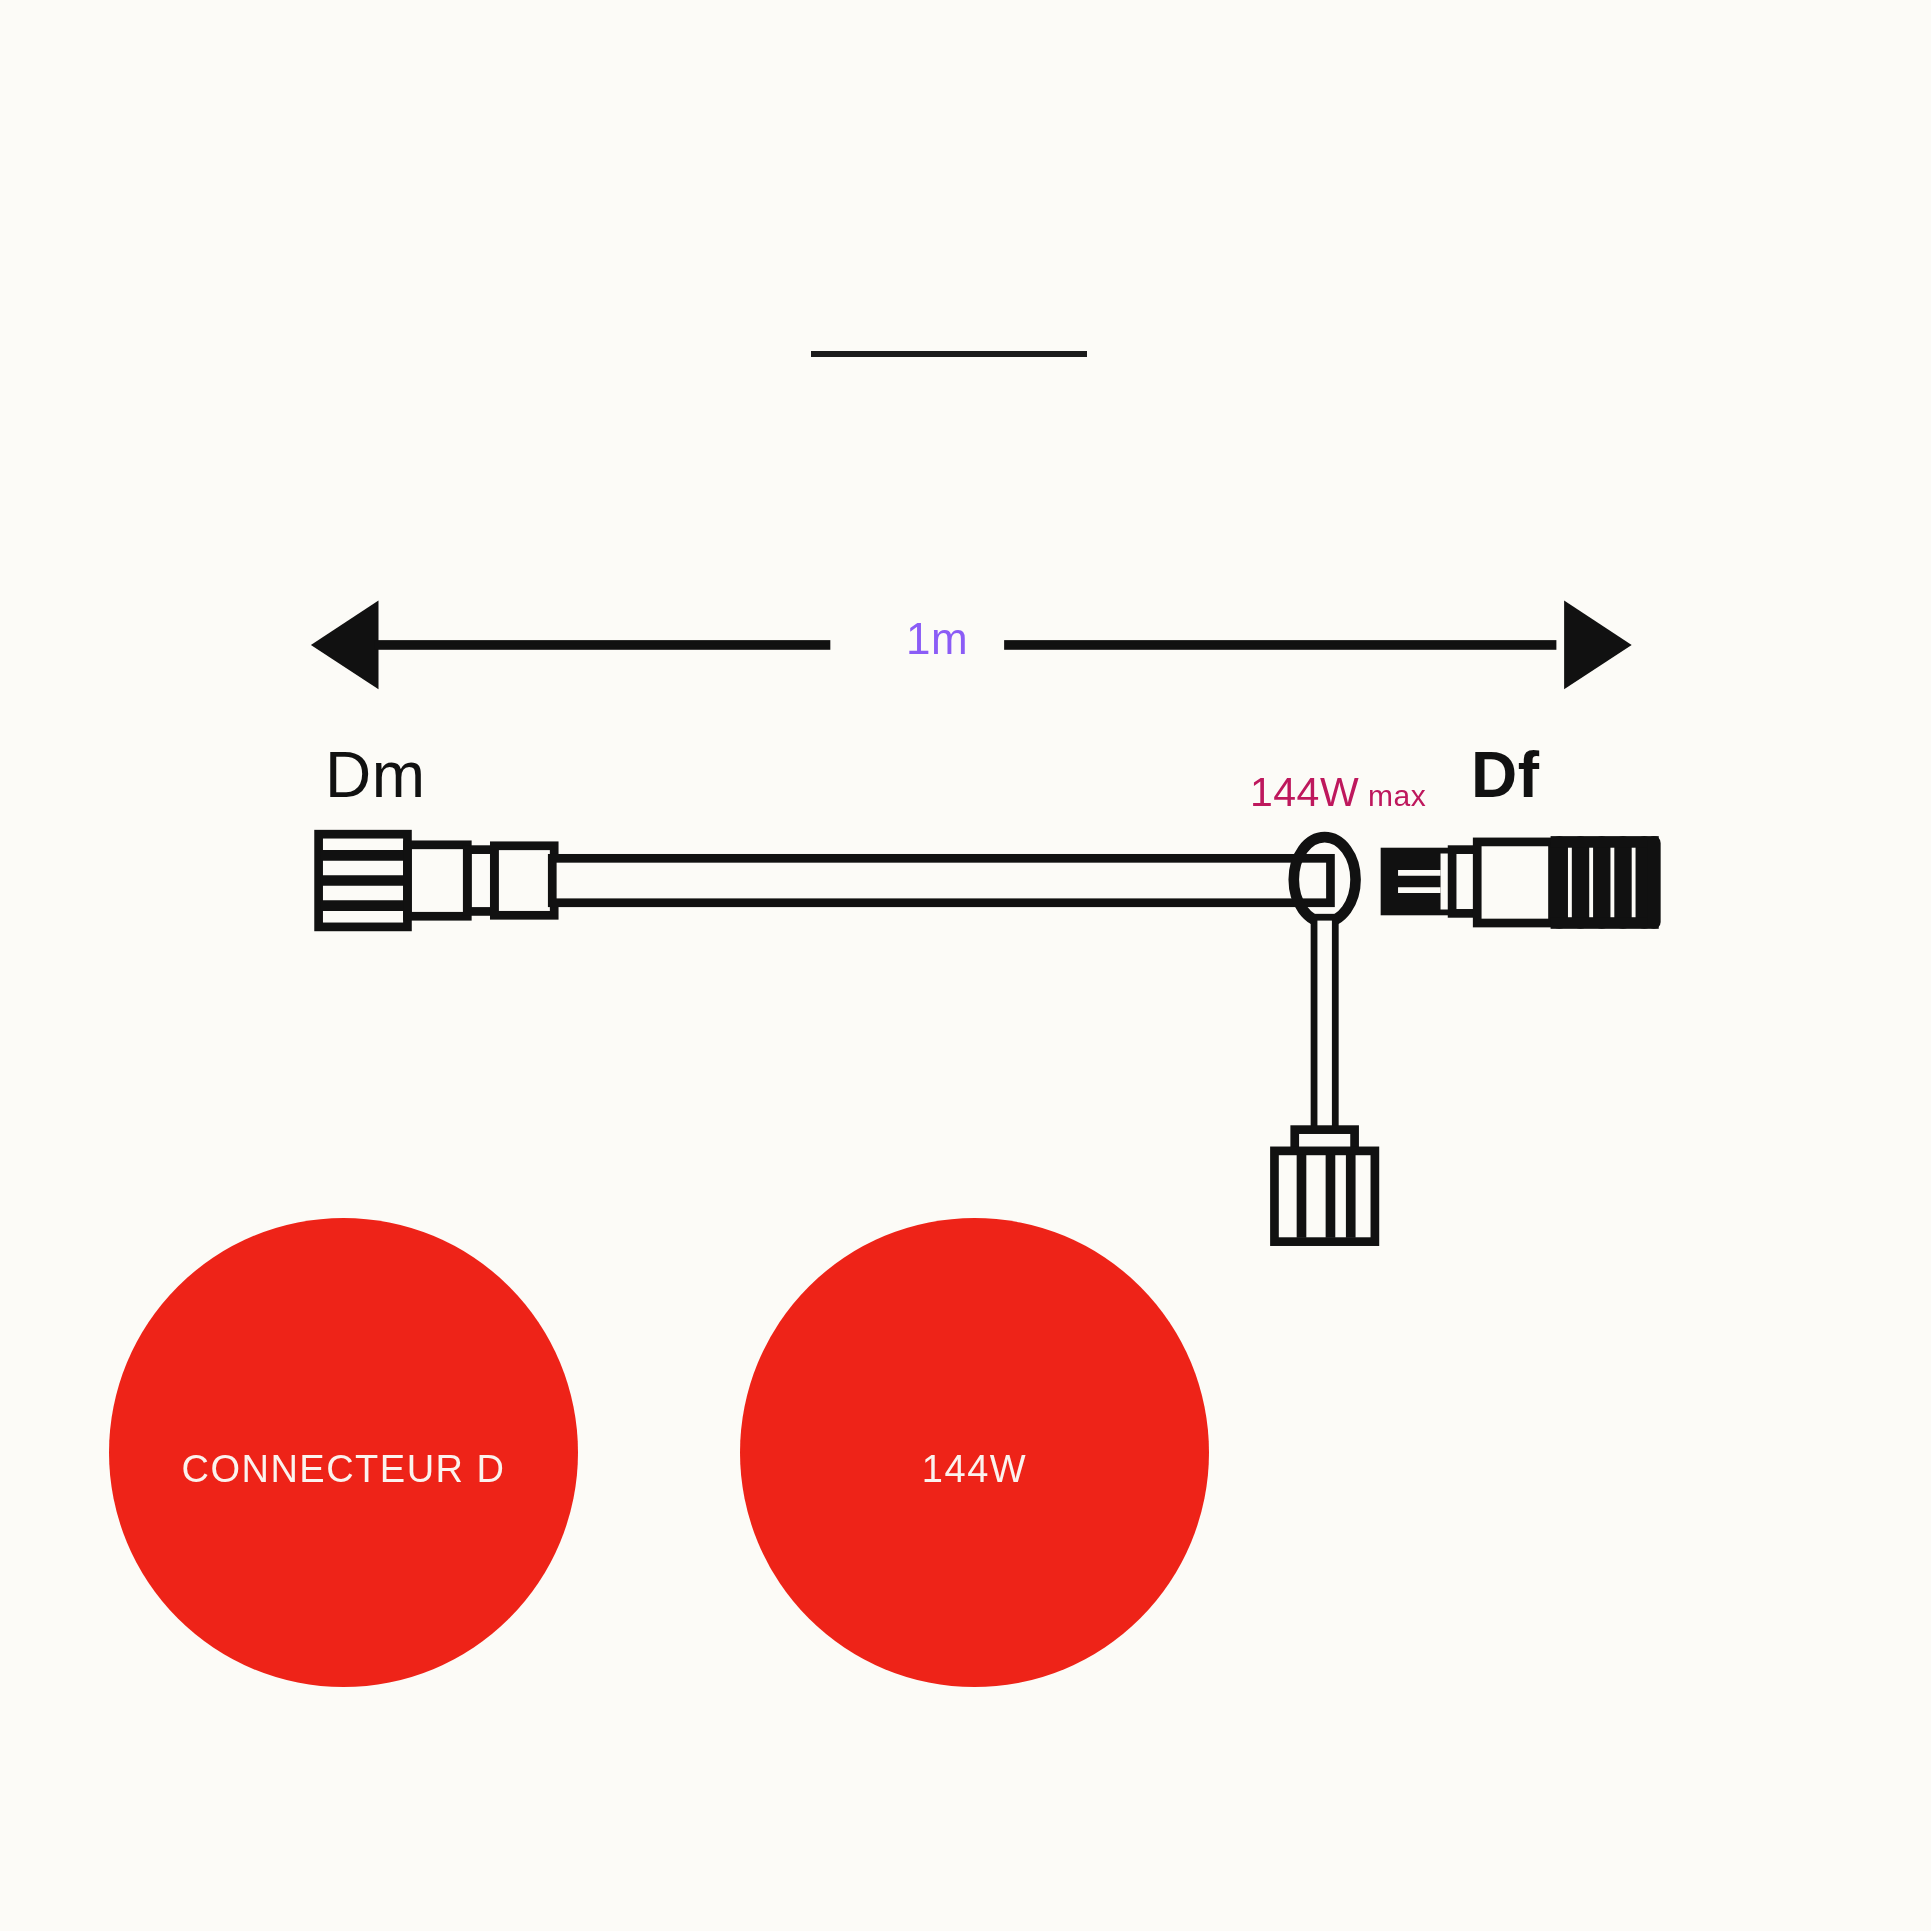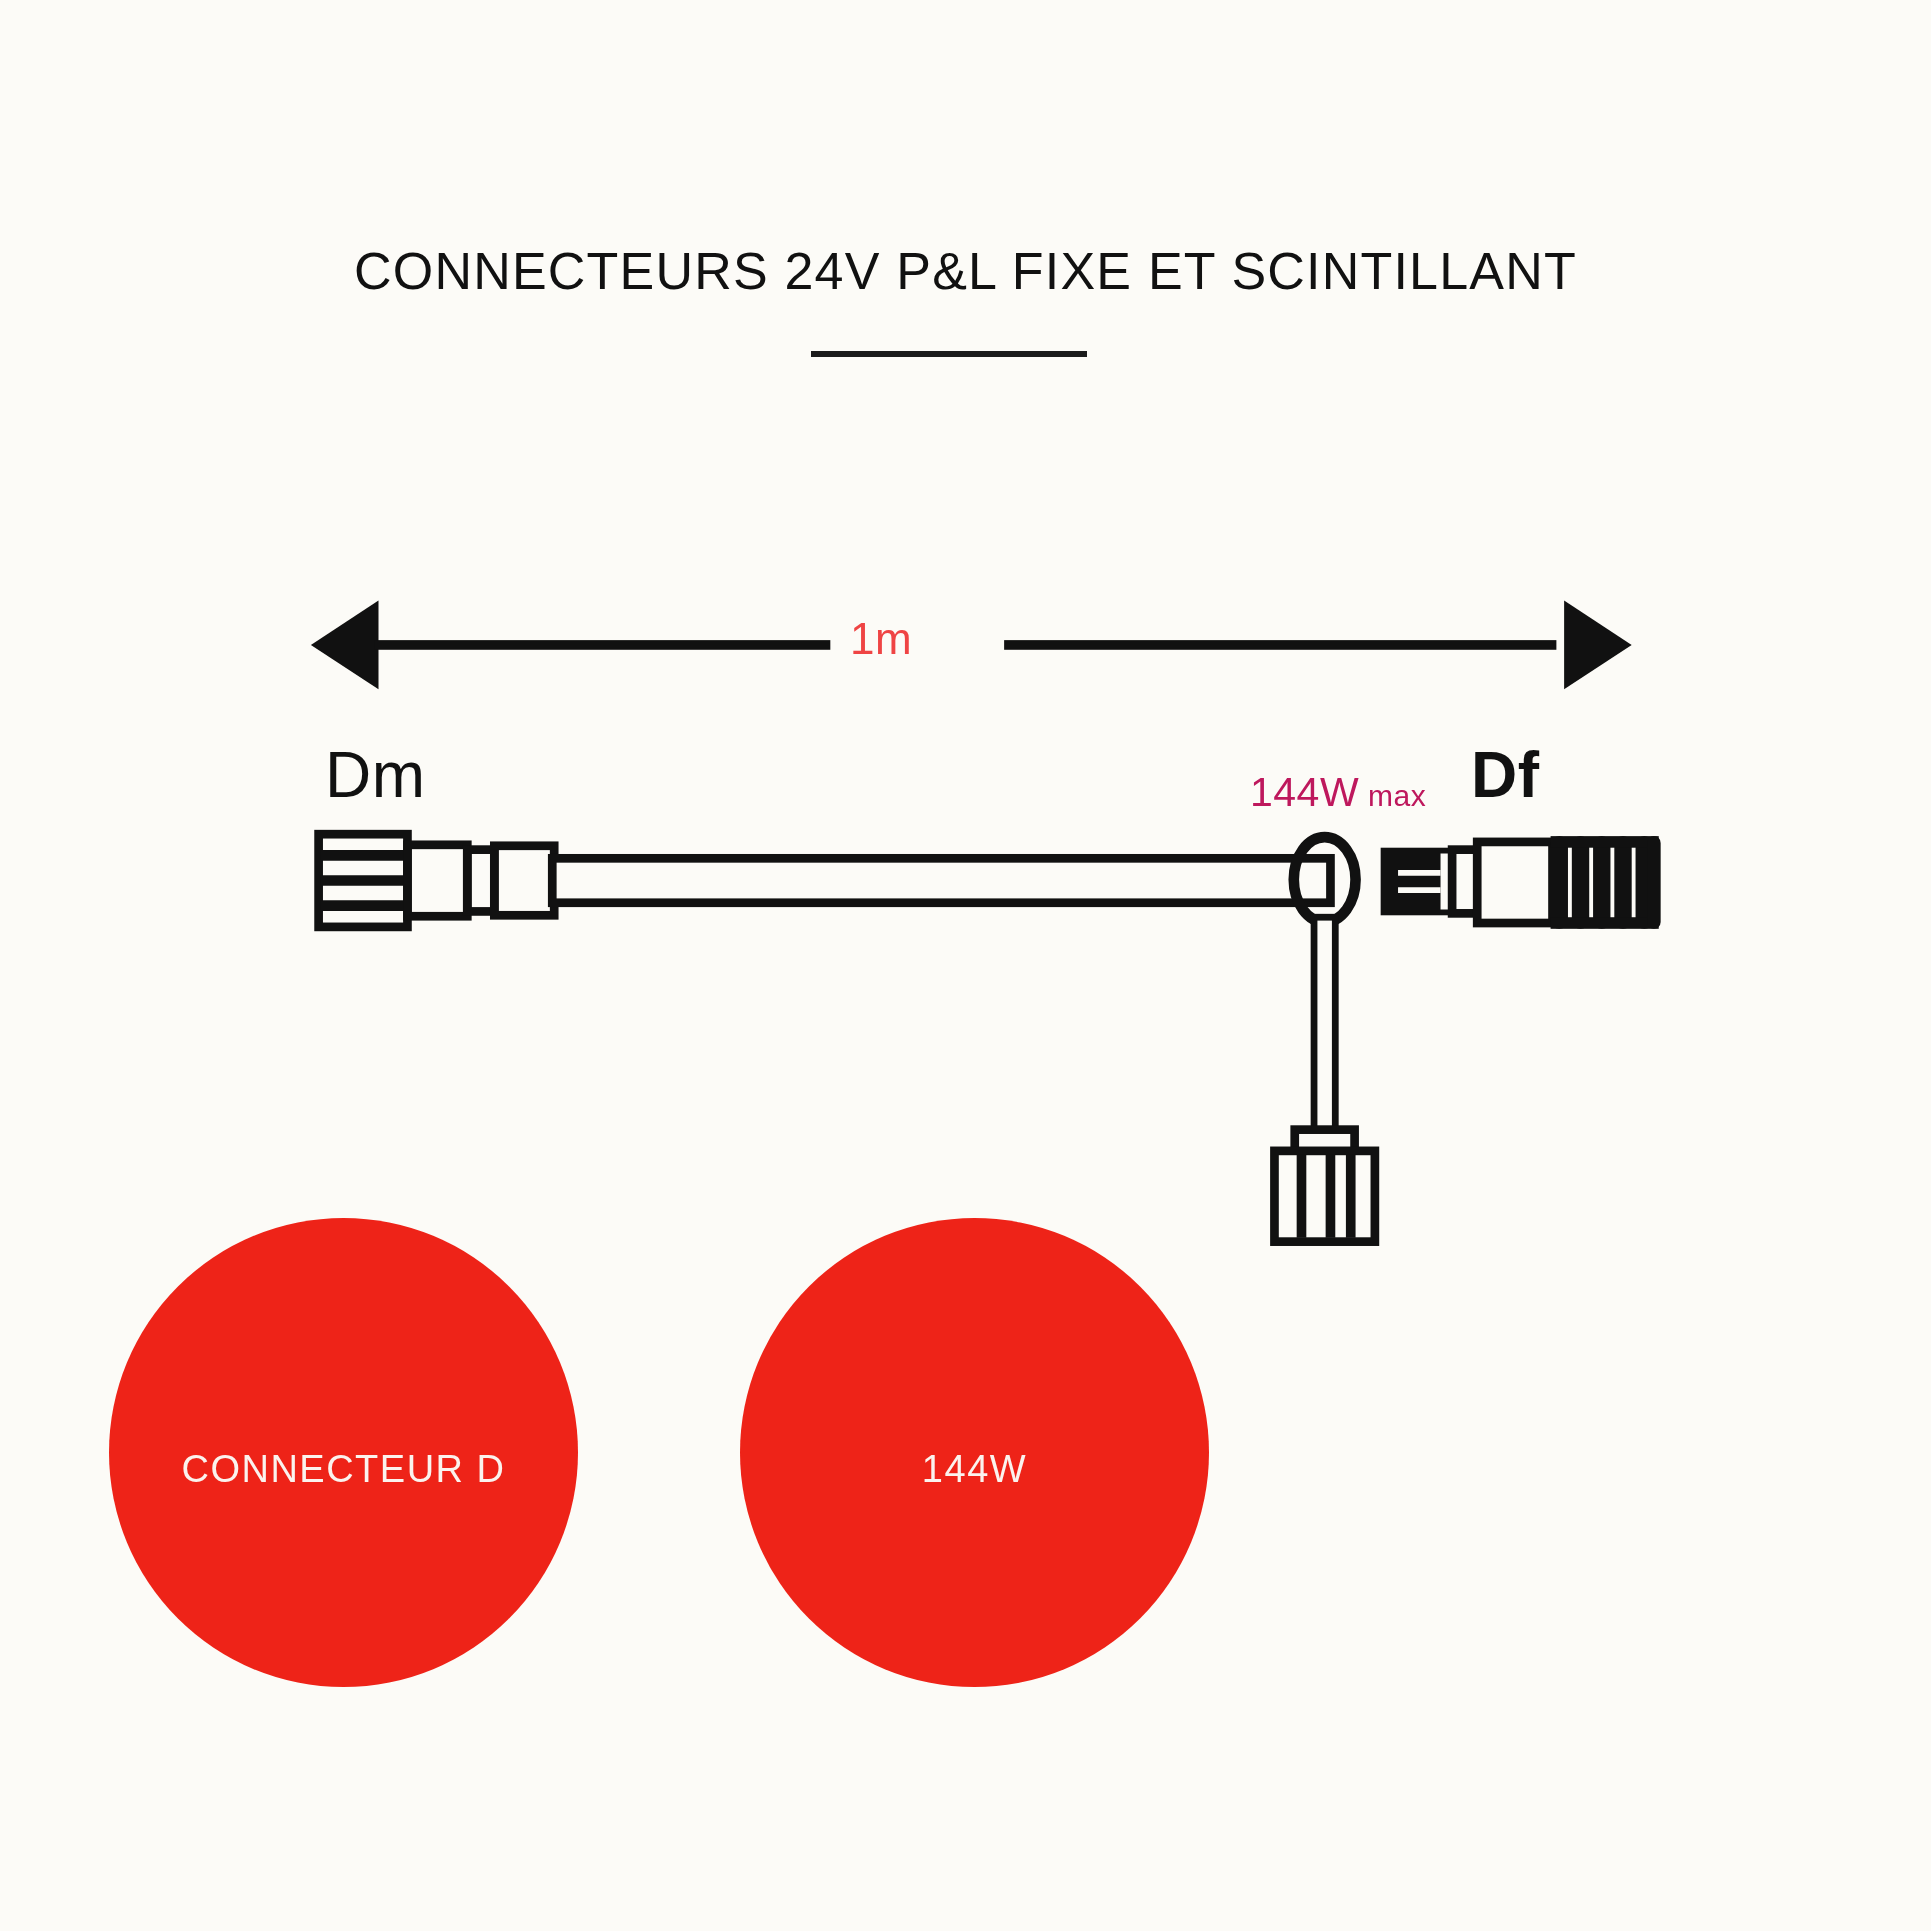--- a/index.html
+++ b/index.html
@@ -39,23 +39,23 @@
     top: 351px;
     width: 276px;
     height: 5.8px;
     background: #1b1b1b;
   }
   .dim-label {
     position: absolute;
     left: 850px;
     top: 614px;
     width: 174px;
-    text-align: left;
+    text-align: center;
     font-size: 44px;
-    color: #ef4444;
+    color: #8b5cf6;
     letter-spacing: 0.5px;
   }
   .end-label {
     position: absolute;
     font-size: 64px;
     color: #111111;
     letter-spacing: 0.5px;
     line-height: 1;
   }
   #label-dm { left: 325px; top: 743px; }
@@ -97,21 +97,20 @@
   #badge-0 { left: 109px;  top: 1218px; width: 469px; height: 469px; }
   #badge-1 { left: 740px;  top: 1218px; width: 469px; height: 469px; }
   #badge-2 { left: 1356px; top: 1218px; width: 469px; height: 469px; }
   #diagram { position: absolute; left: 0; top: 0; }
 </style>
 </head>
 <body>
 
 <div id="root">
 
-  <div class="page-title">CONNECTEURS 24V P&amp;L FIXE ET SCINTILLANT</div>
 
   <div class="title-divider"></div>
 
   <svg id="diagram" width="1931" height="1931" viewBox="0 0 2000 2000" xmlns="http://www.w3.org/2000/svg">
 
     <g>
 
       <polygon points="322,668 392,622 392,714" fill="#111111"></polygon>
 
       <rect x="388" y="663" width="472" height="10" fill="#111111"></rect>

